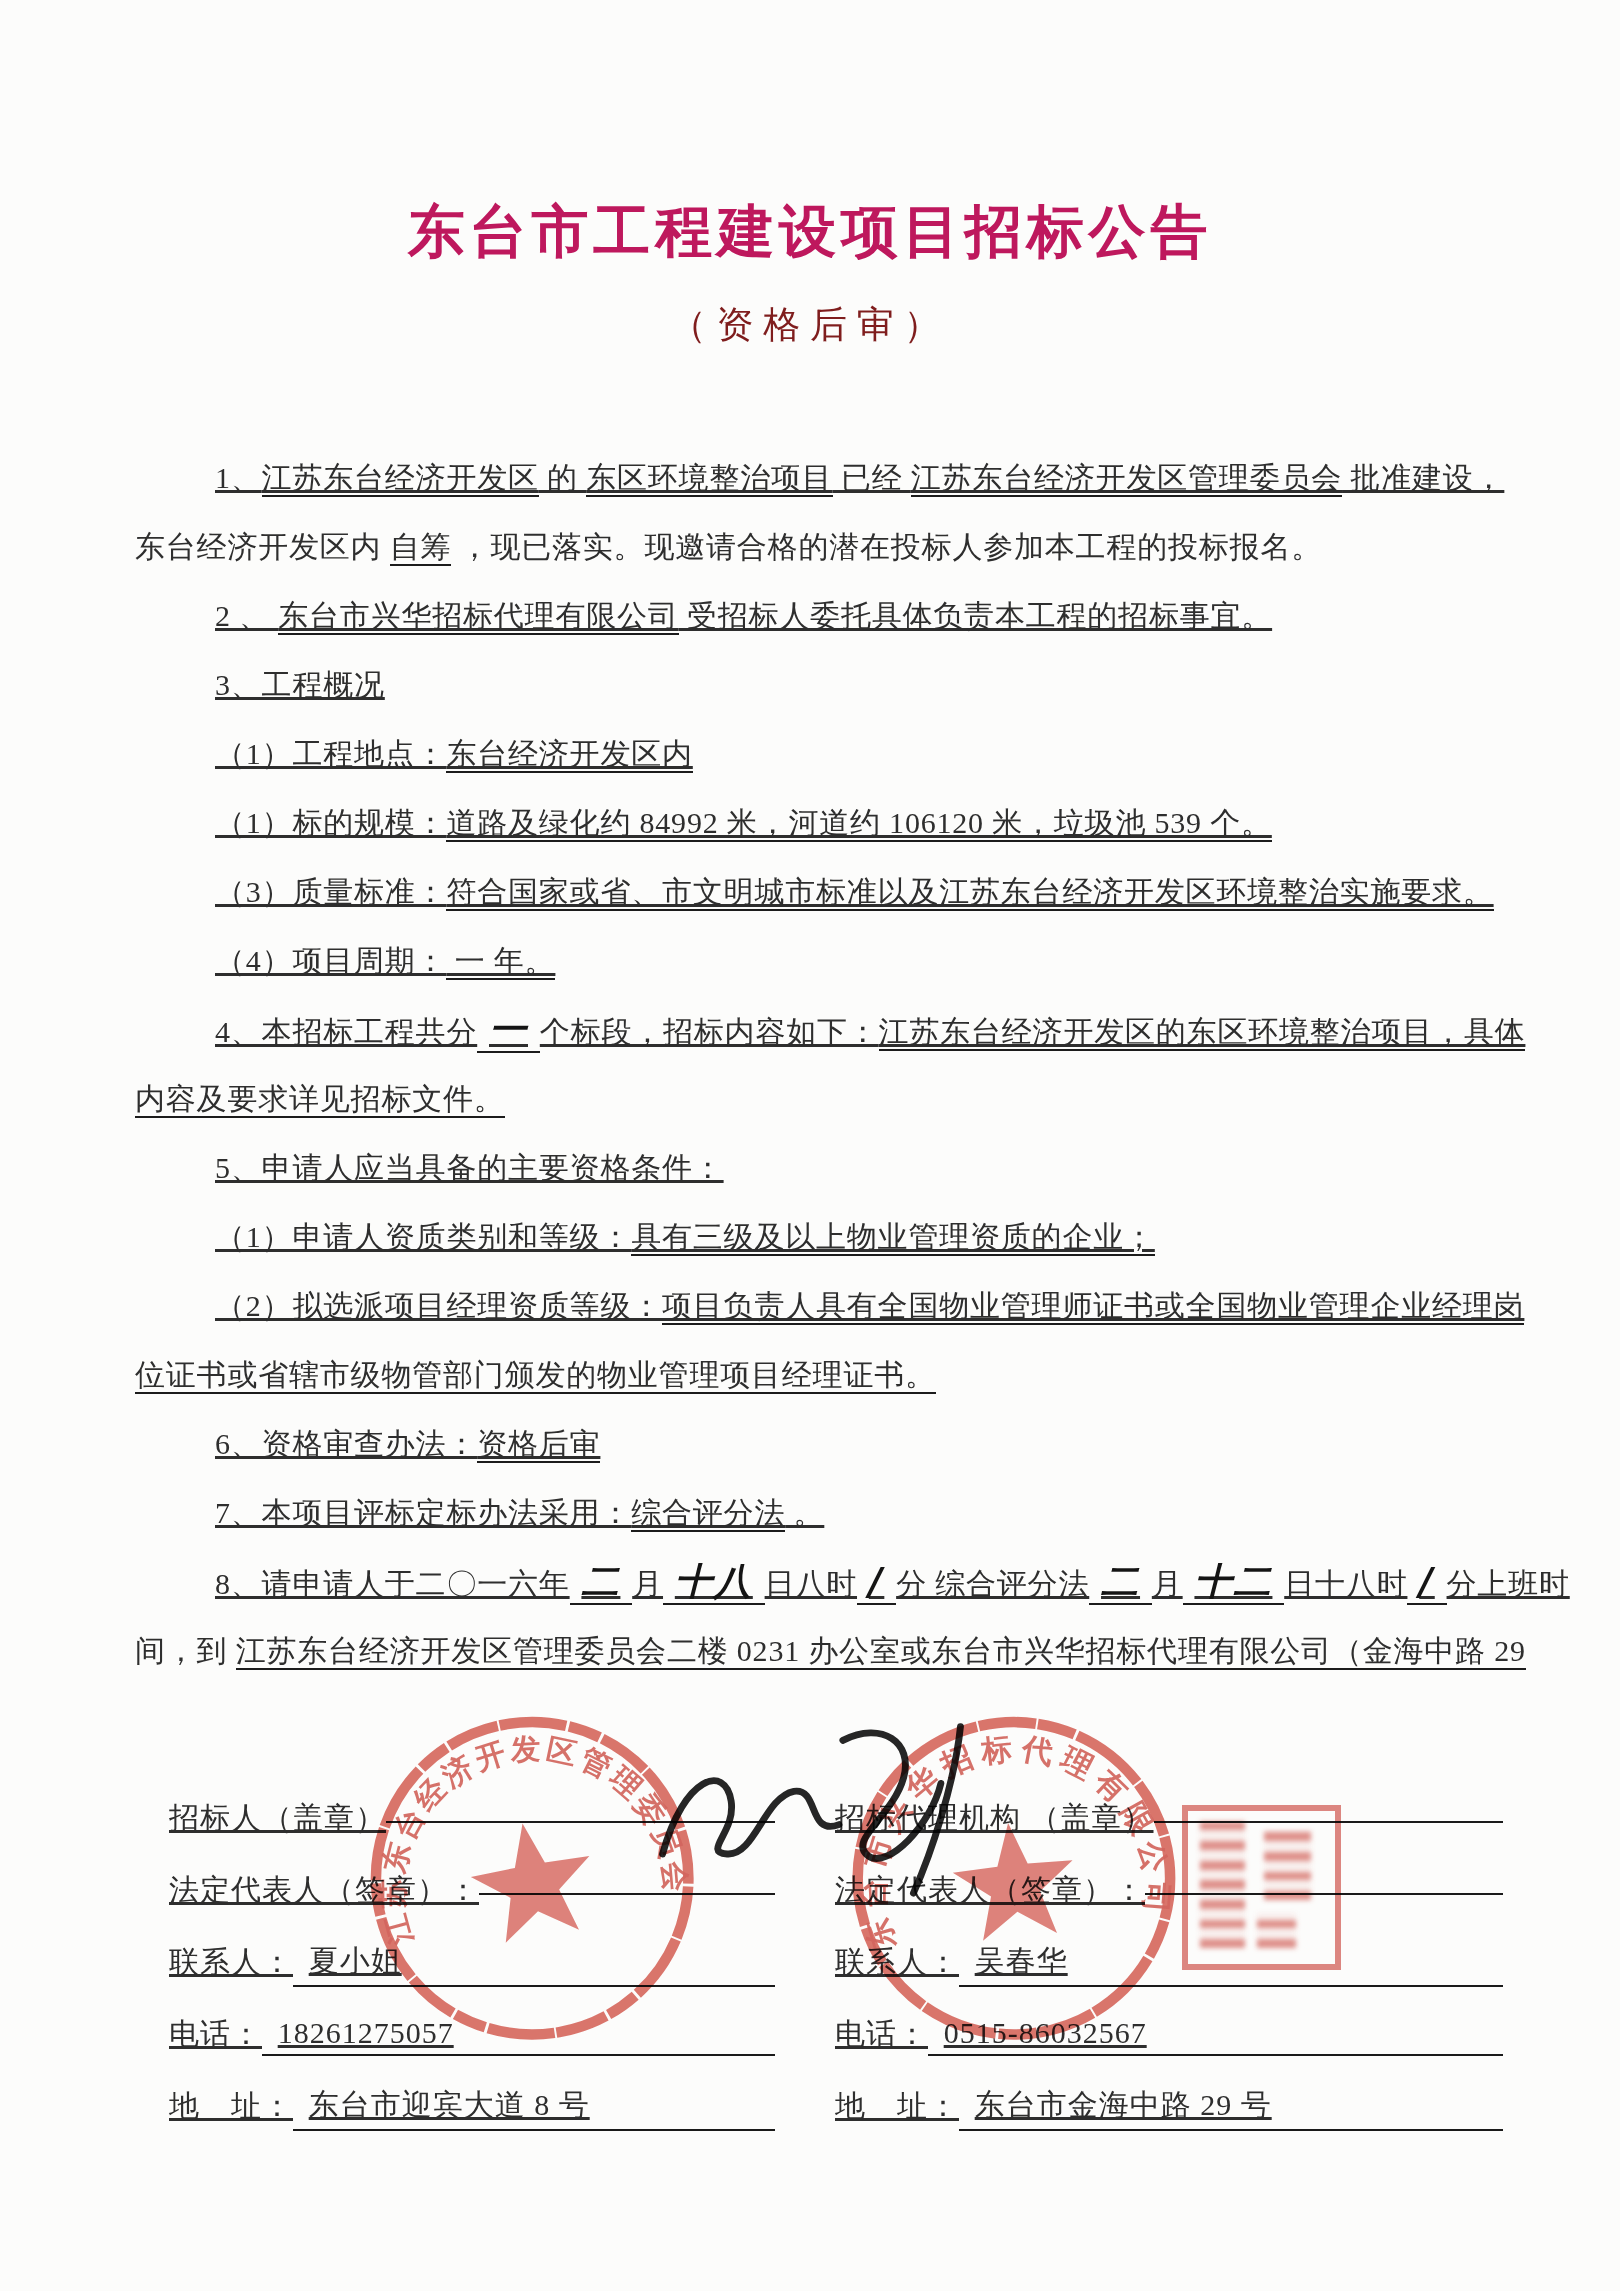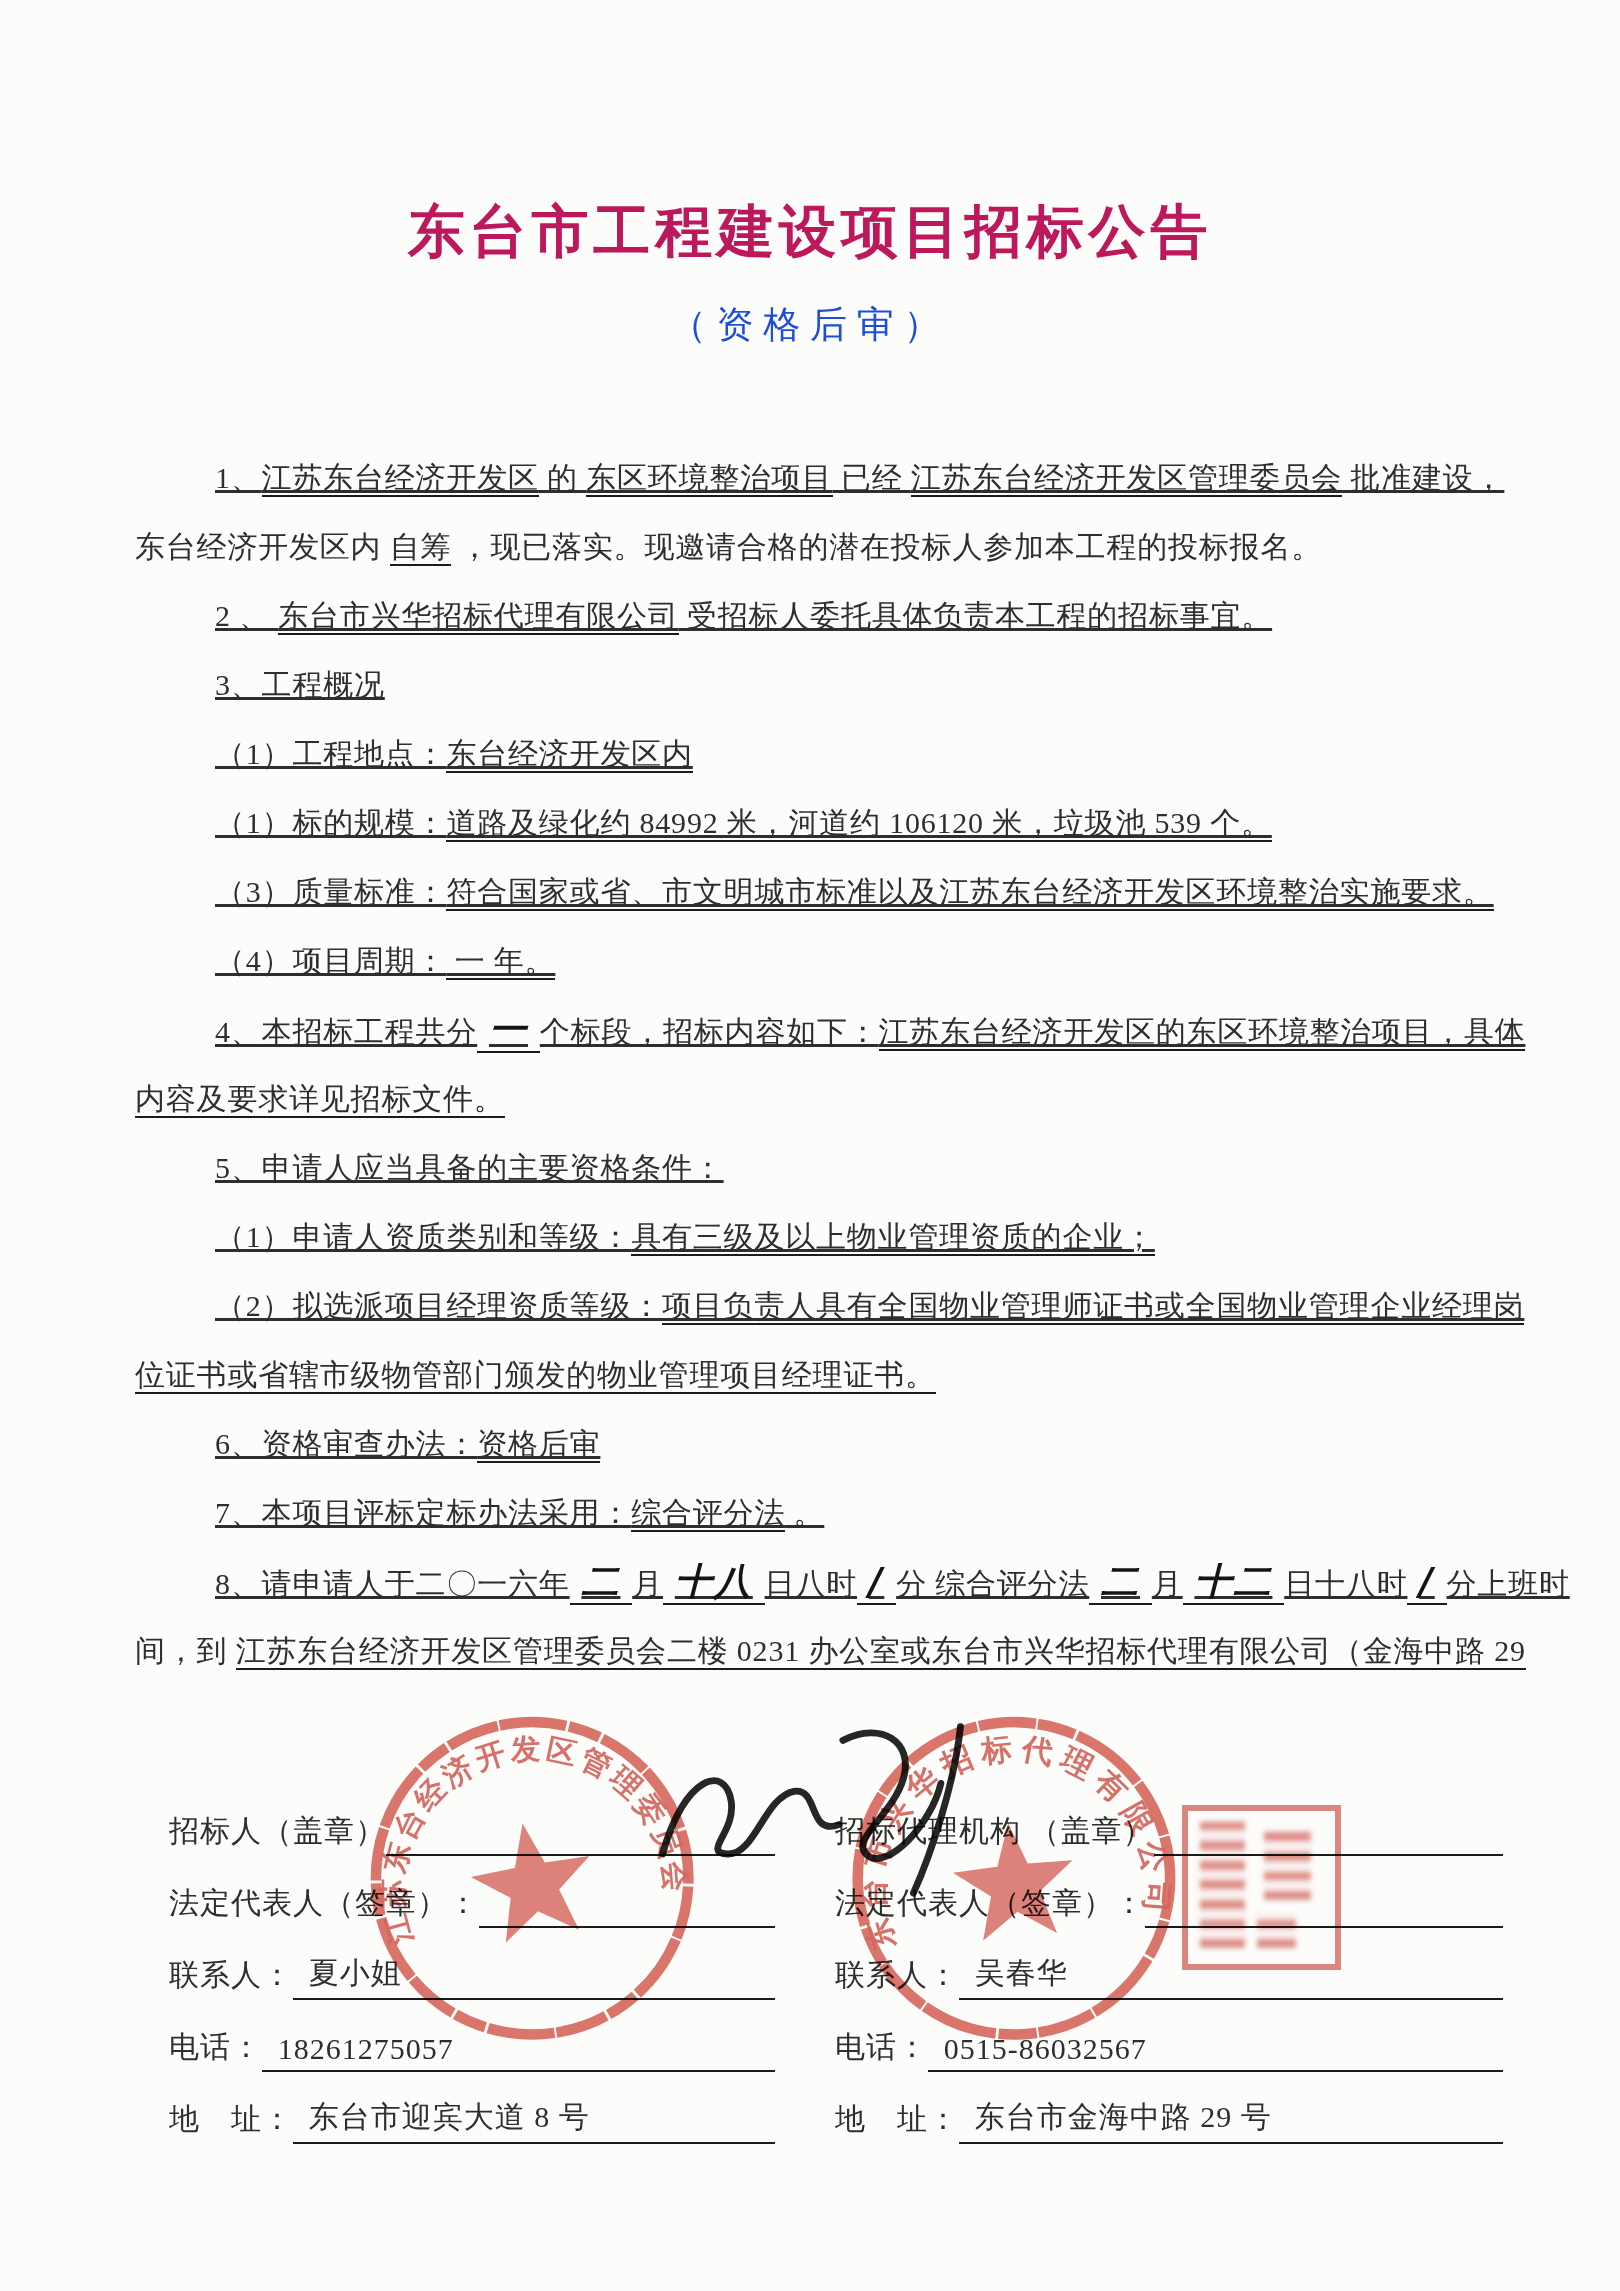--- a/index.html
+++ b/index.html
@@ -2,32 +2,32 @@
 <html><head>
 <meta charset="utf-8">
 <style>
   html,body{margin:0;padding:0;background:#9a9a9a;}
   .page{position:relative;width:1620px;height:2292px;margin:0 auto;background:#fcfcfb;
         font-family:"Liberation Serif",serif;color:#2e2e2e;overflow:hidden;}
   .title{position:absolute;top:194px;left:0;width:100%;text-align:center;
          font-family:"Liberation Sans",sans-serif;font-weight:bold;font-size:57px;
          letter-spacing:4.9px;color:#be185d;}
   .subtitle{position:absolute;top:300px;left:0;width:100%;text-align:center;
-            font-size:37px;letter-spacing:9.8px;color:#1d4ed8;}
+            font-size:37px;letter-spacing:9.8px;color:#7f1d1d;}
   .doc-body{position:absolute;top:443px;left:135px;width:1380px;}
   .line{height:69px;line-height:69px;font-size:30px;letter-spacing:0.8px;white-space:nowrap;}
   .line.indent{padding-left:80px;text-decoration:underline;}
   .u{border-bottom:2.9px solid #1c1c1c;padding-bottom:1px;}
   .hw{font-family:"DejaVu Sans",sans-serif;font-weight:bold;font-style:italic;
       font-size:37px;color:#141414;padding:0 11.8px;letter-spacing:2px;}
   
   .sign-col{position:absolute;font-size:30px;letter-spacing:1px;}
   .sign-col.left{left:169px;top:1784px;width:606px;}
   .sign-col.right{left:835px;top:1784px;width:668px;}
-  .srow{display:flex;align-items:flex-end;height:72px;}
+  .srow{display:flex;align-items:center;height:72px;text-decoration:underline;}
   .srow .lbl{white-space:nowrap;padding-bottom:3.9px;}
   .srow .uline{flex:1;border-bottom:2.9px solid #1a1a1a;padding:0 3.9px 3.9px 15.7px;
                white-space:nowrap;min-width:0;}
   .date-line{position:absolute;top:2164px;right:116px;font-size:32px;letter-spacing:2.9px;color:#2b2b2b;}
   .date-line .hw{font-size:35px;padding:0 7.8px;}
   
   .stamp{position:absolute;mix-blend-mode:multiply;opacity:.86;pointer-events:none;}
   .stamp-left{left:359px;top:1702px;transform:rotate(-10deg);}
   .stamp-right{left:841px;top:1702px;transform:rotate(-6deg);}
   .rect-stamp{position:absolute;left:1182px;top:1805px;width:147px;height:153px;

